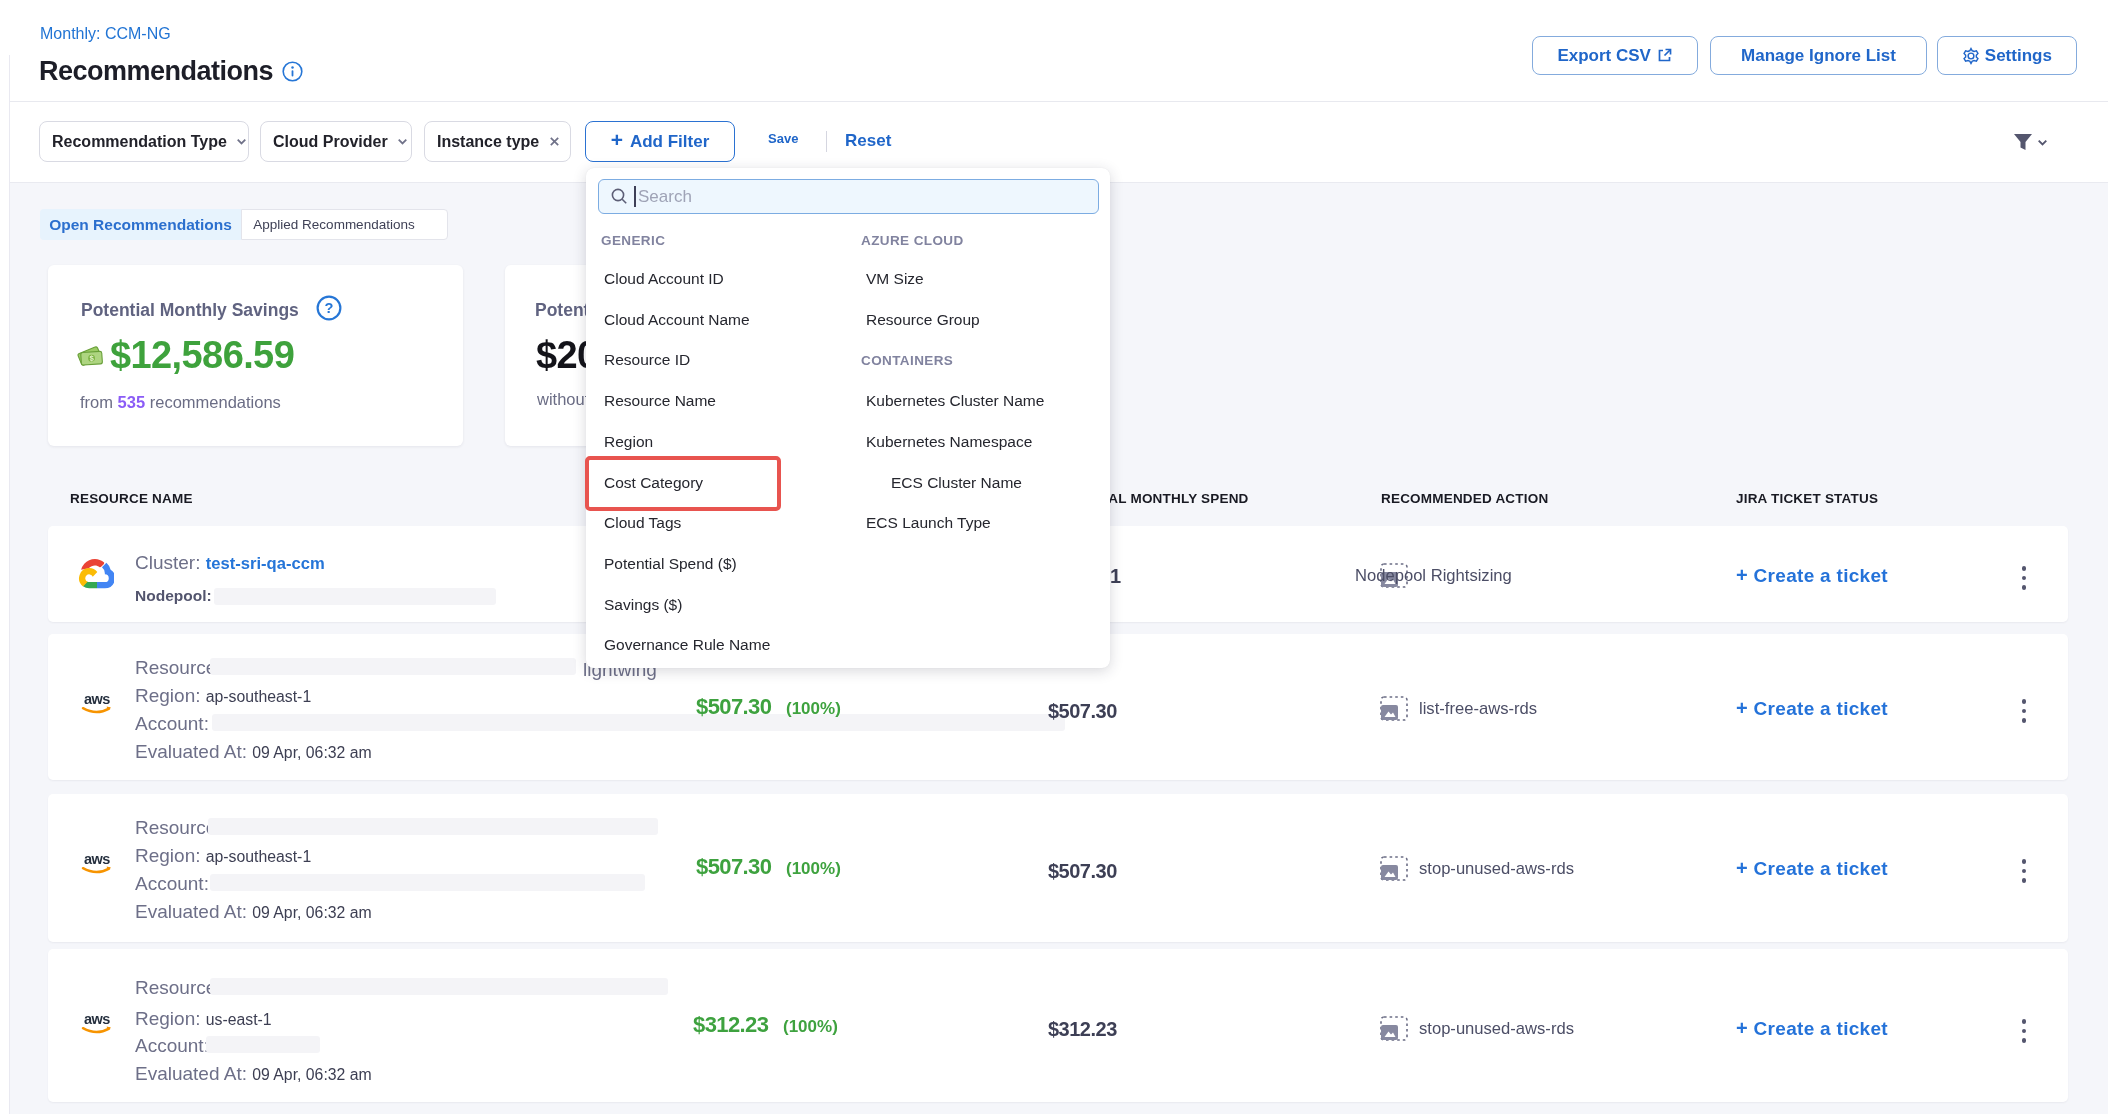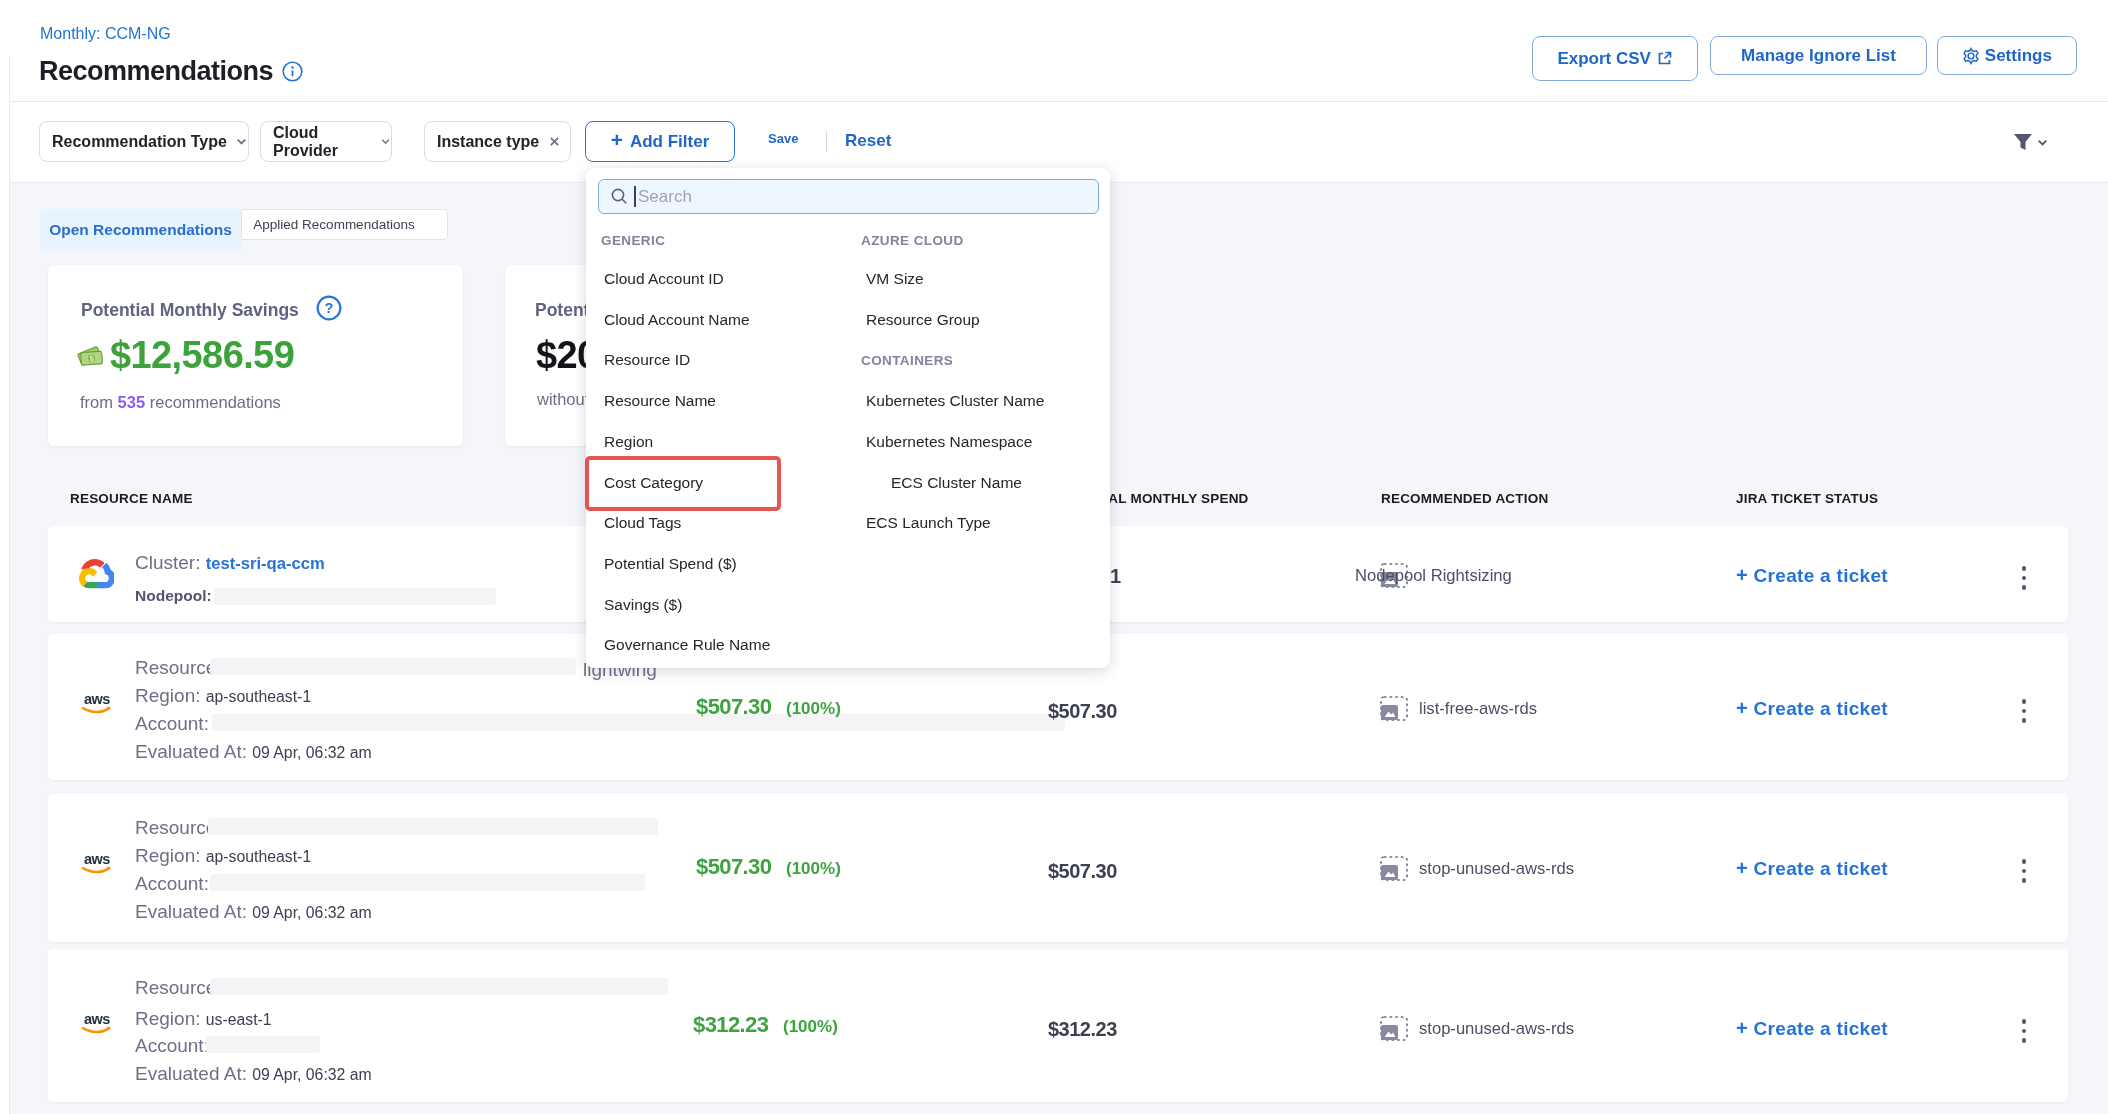--- a/index.html
+++ b/index.html
@@ -36,42 +36,42 @@
   <div class="abs" style="left:10px; top:182px; width:2098px; height:1px; background:#e9eaf0;"></div>
 
   <div class="abs" style="left:40px; top:25px; font-size:16px; color:#2174d4;">Monthly: CCM-NG</div>
   <div class="abs" style="left:39px; top:56px; font-size:27px; font-weight:bold; color:#1d1e28; letter-spacing:-0.5px;">Recommendations</div>
   <svg class="abs" style="left:282px; top:61px;" width="21" height="21" viewBox="0 0 21 21">
       <circle cx="10.5" cy="10.5" r="9.3" fill="none" stroke="#2676d6" stroke-width="1.6"></circle>
       <circle cx="10.5" cy="6.4" r="1.25" fill="#2676d6"></circle>
       <rect x="9.6" y="9.2" width="1.8" height="6.2" rx="0.9" fill="#2676d6"></rect>
     </svg>
 
-  <div class="abs btn-blue" style="left:1532px; top:36px; width:166px; height:45px;">Export CSV&nbsp;
+  <div class="abs btn-blue" style="left:1532px; top:36px; width:166px; height:39px;">Export CSV&nbsp;
     <svg width="17" height="17" viewBox="0 0 17 17" fill="none" stroke="#2066c9" stroke-width="1.7">
         <path d="M7 3.5 H3.5 V13.5 H13.5 V10"></path>
         <path d="M9.5 2.5 H14.5 V7.5"></path>
         <path d="M14 3 L8.5 8.5"></path>
       </svg>
   </div>
   <div class="abs btn-blue" style="left:1710px; top:36px; width:217px; height:39px;">Manage Ignore List</div>
   <div class="abs btn-blue" style="left:1937px; top:36px; width:140px; height:39px;">
     <svg width="18" height="18" viewBox="0 0 20 20" fill="none" stroke="#2066c9" stroke-width="1.6">
         <circle cx="10" cy="10" r="3.2"></circle>
         <path d="M10 1.8 L11.2 4.1 A6.3 6.3 0 0 1 13.5 5.05 L16 4.3 L17.7 7.2 L15.9 9.05 A6.3 6.3 0 0 1 15.9 11 L17.7 12.8 L16 15.7 L13.5 14.95 A6.3 6.3 0 0 1 11.2 15.9 L10 18.2 L8.8 15.9 A6.3 6.3 0 0 1 6.5 14.95 L4 15.7 L2.3 12.8 L4.1 11 A6.3 6.3 0 0 1 4.1 9.05 L2.3 7.2 L4 4.3 L6.5 5.05 A6.3 6.3 0 0 1 8.8 4.1 Z"></path>
       </svg>
     &nbsp;Settings
   </div>
 
   <div class="abs pill" style="left:39px; top:121px; width:210px; height:41px; padding-left:12px;">Recommendation Type
     <svg style="margin-left:8px;" width="13" height="13" viewBox="0 0 12 12" fill="none" stroke="#707289" stroke-width="1.6">
         <path d="M2.5 4.2 L6 7.8 L9.5 4.2"></path>
       </svg>
   </div>
-  <div class="abs pill" style="left:260px; top:121px; width:132px; height:41px; padding-left:12px;">Cloud Provider
+  <div class="abs pill" style="left:260px; top:121px; width:152px; height:41px; padding-left:12px;">Cloud Provider
     <svg style="margin-left:8px;" width="13" height="13" viewBox="0 0 12 12" fill="none" stroke="#707289" stroke-width="1.6">
         <path d="M2.5 4.2 L6 7.8 L9.5 4.2"></path>
       </svg>
   </div>
   <div class="abs pill" style="left:424px; top:121px; width:147px; height:41px; padding-left:12px;">Instance type
     <svg style="margin-left:9px;" width="13" height="13" viewBox="0 0 12 12" fill="none" stroke="#707289" stroke-width="1.6">
         <path d="M2.6 2.6 L9.4 9.4 M9.4 2.6 L2.6 9.4"></path>
       </svg>
   </div>
   <div class="abs" style="left:585px; top:121px; width:150px; height:41px; border:1.5px solid #2b72d2; border-radius:8px; background:#fff; color:#2066c9; font-weight:bold; font-size:17px; display:flex; align-items:center; justify-content:center;">
@@ -81,21 +81,21 @@
   <div class="abs" style="left:826px; top:131px; width:1px; height:21px; background:#d5d6e0;"></div>
   <div class="abs" style="left:845px; top:131px; font-size:17px; font-weight:bold; color:#2066c9;">Reset</div>
 
   <svg class="abs" style="left:2011px; top:130px;" width="24" height="24" viewBox="0 0 24 24">
       <path d="M3 4 H21 L14.5 12 V20 L9.5 17.5 V12 Z" fill="#54566e"></path>
     </svg>
   <svg class="abs" style="left:2036px; top:136px;" width="13" height="13" viewBox="0 0 12 12" fill="none" stroke="#54566e" stroke-width="1.7">
       <path d="M2.5 4.2 L6 7.8 L9.5 4.2"></path>
     </svg>
 
-  <div class="abs" style="left:40px; top:209px; width:201px; height:42px; background:#e7f3fd; border-radius:4px 0 0 4px; display:flex; align-items:center; justify-content:center; color:#2b6fce; font-weight:bold; font-size:15.5px;">Open Recommendations</div>
+  <div class="abs" style="left:40px; top:209px; width:201px; height:31px; background:#e7f3fd; border-radius:4px 0 0 4px; display:flex; align-items:center; justify-content:center; color:#2b6fce; font-weight:bold; font-size:15.5px;">Open Recommendations</div>
   <div class="abs" style="left:241px; top:209px; width:207px; height:31px; background:#fff; border:1px solid #e3e4eb; border-radius:0 4px 4px 0; display:flex; align-items:center; justify-content:center; padding-right:21px; color:#3f4156; font-size:13.5px;">Applied Recommendations</div>
 
   <div class="abs" style="left:48px; top:265px; width:415px; height:181px; background:#fff; border-radius:6px; box-shadow:0 1px 3px rgba(40,41,61,.08);"></div>
   <div class="abs" style="left:505px; top:265px; width:415px; height:181px; background:#fff; border-radius:6px; box-shadow:0 1px 3px rgba(40,41,61,.08);"></div>
 
   <div class="abs" style="left:81px; top:300px; font-size:17.5px; font-weight:bold; color:#606380;">Potential Monthly Savings</div>
   <svg class="abs" style="left:316px; top:295px;" width="26" height="26" viewBox="0 0 24 24">
       <circle cx="12" cy="12" r="10.5" fill="none" stroke="#2676d6" stroke-width="2"></circle>
       <text x="12" y="16.6" text-anchor="middle" font-size="13.5" font-weight="bold" fill="#2676d6" font-family="Liberation Sans">?</text>
     </svg>

